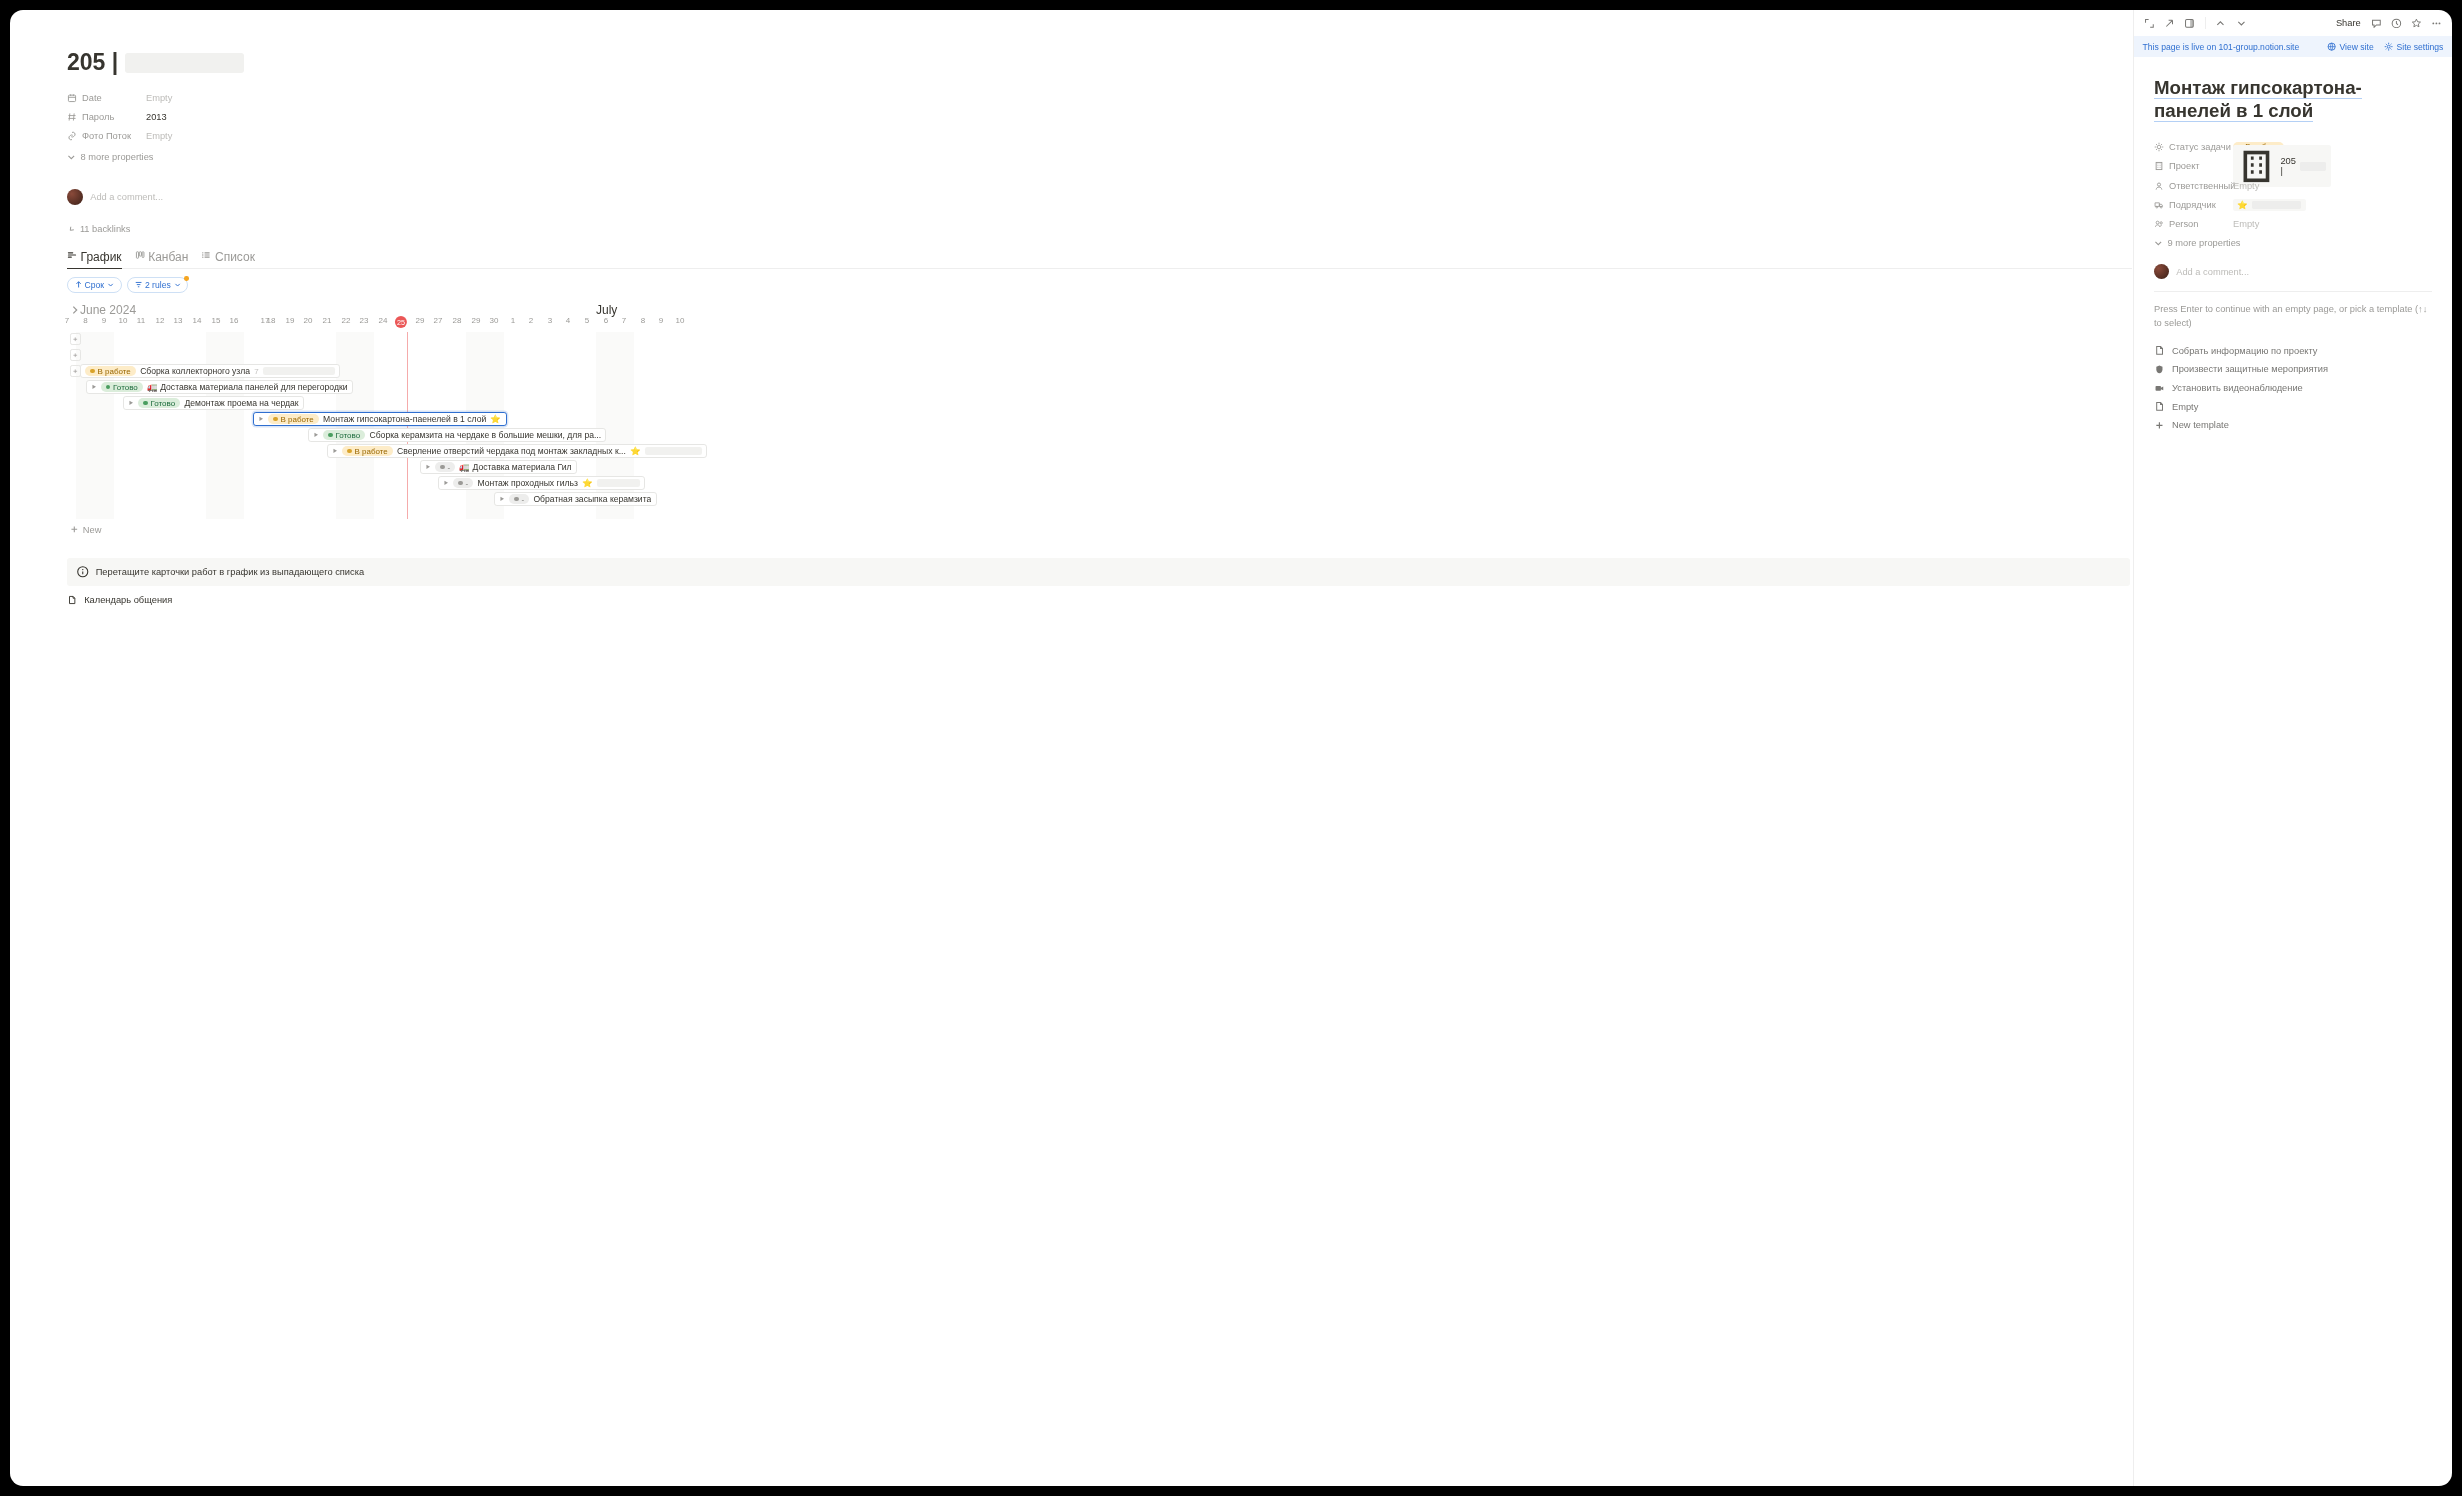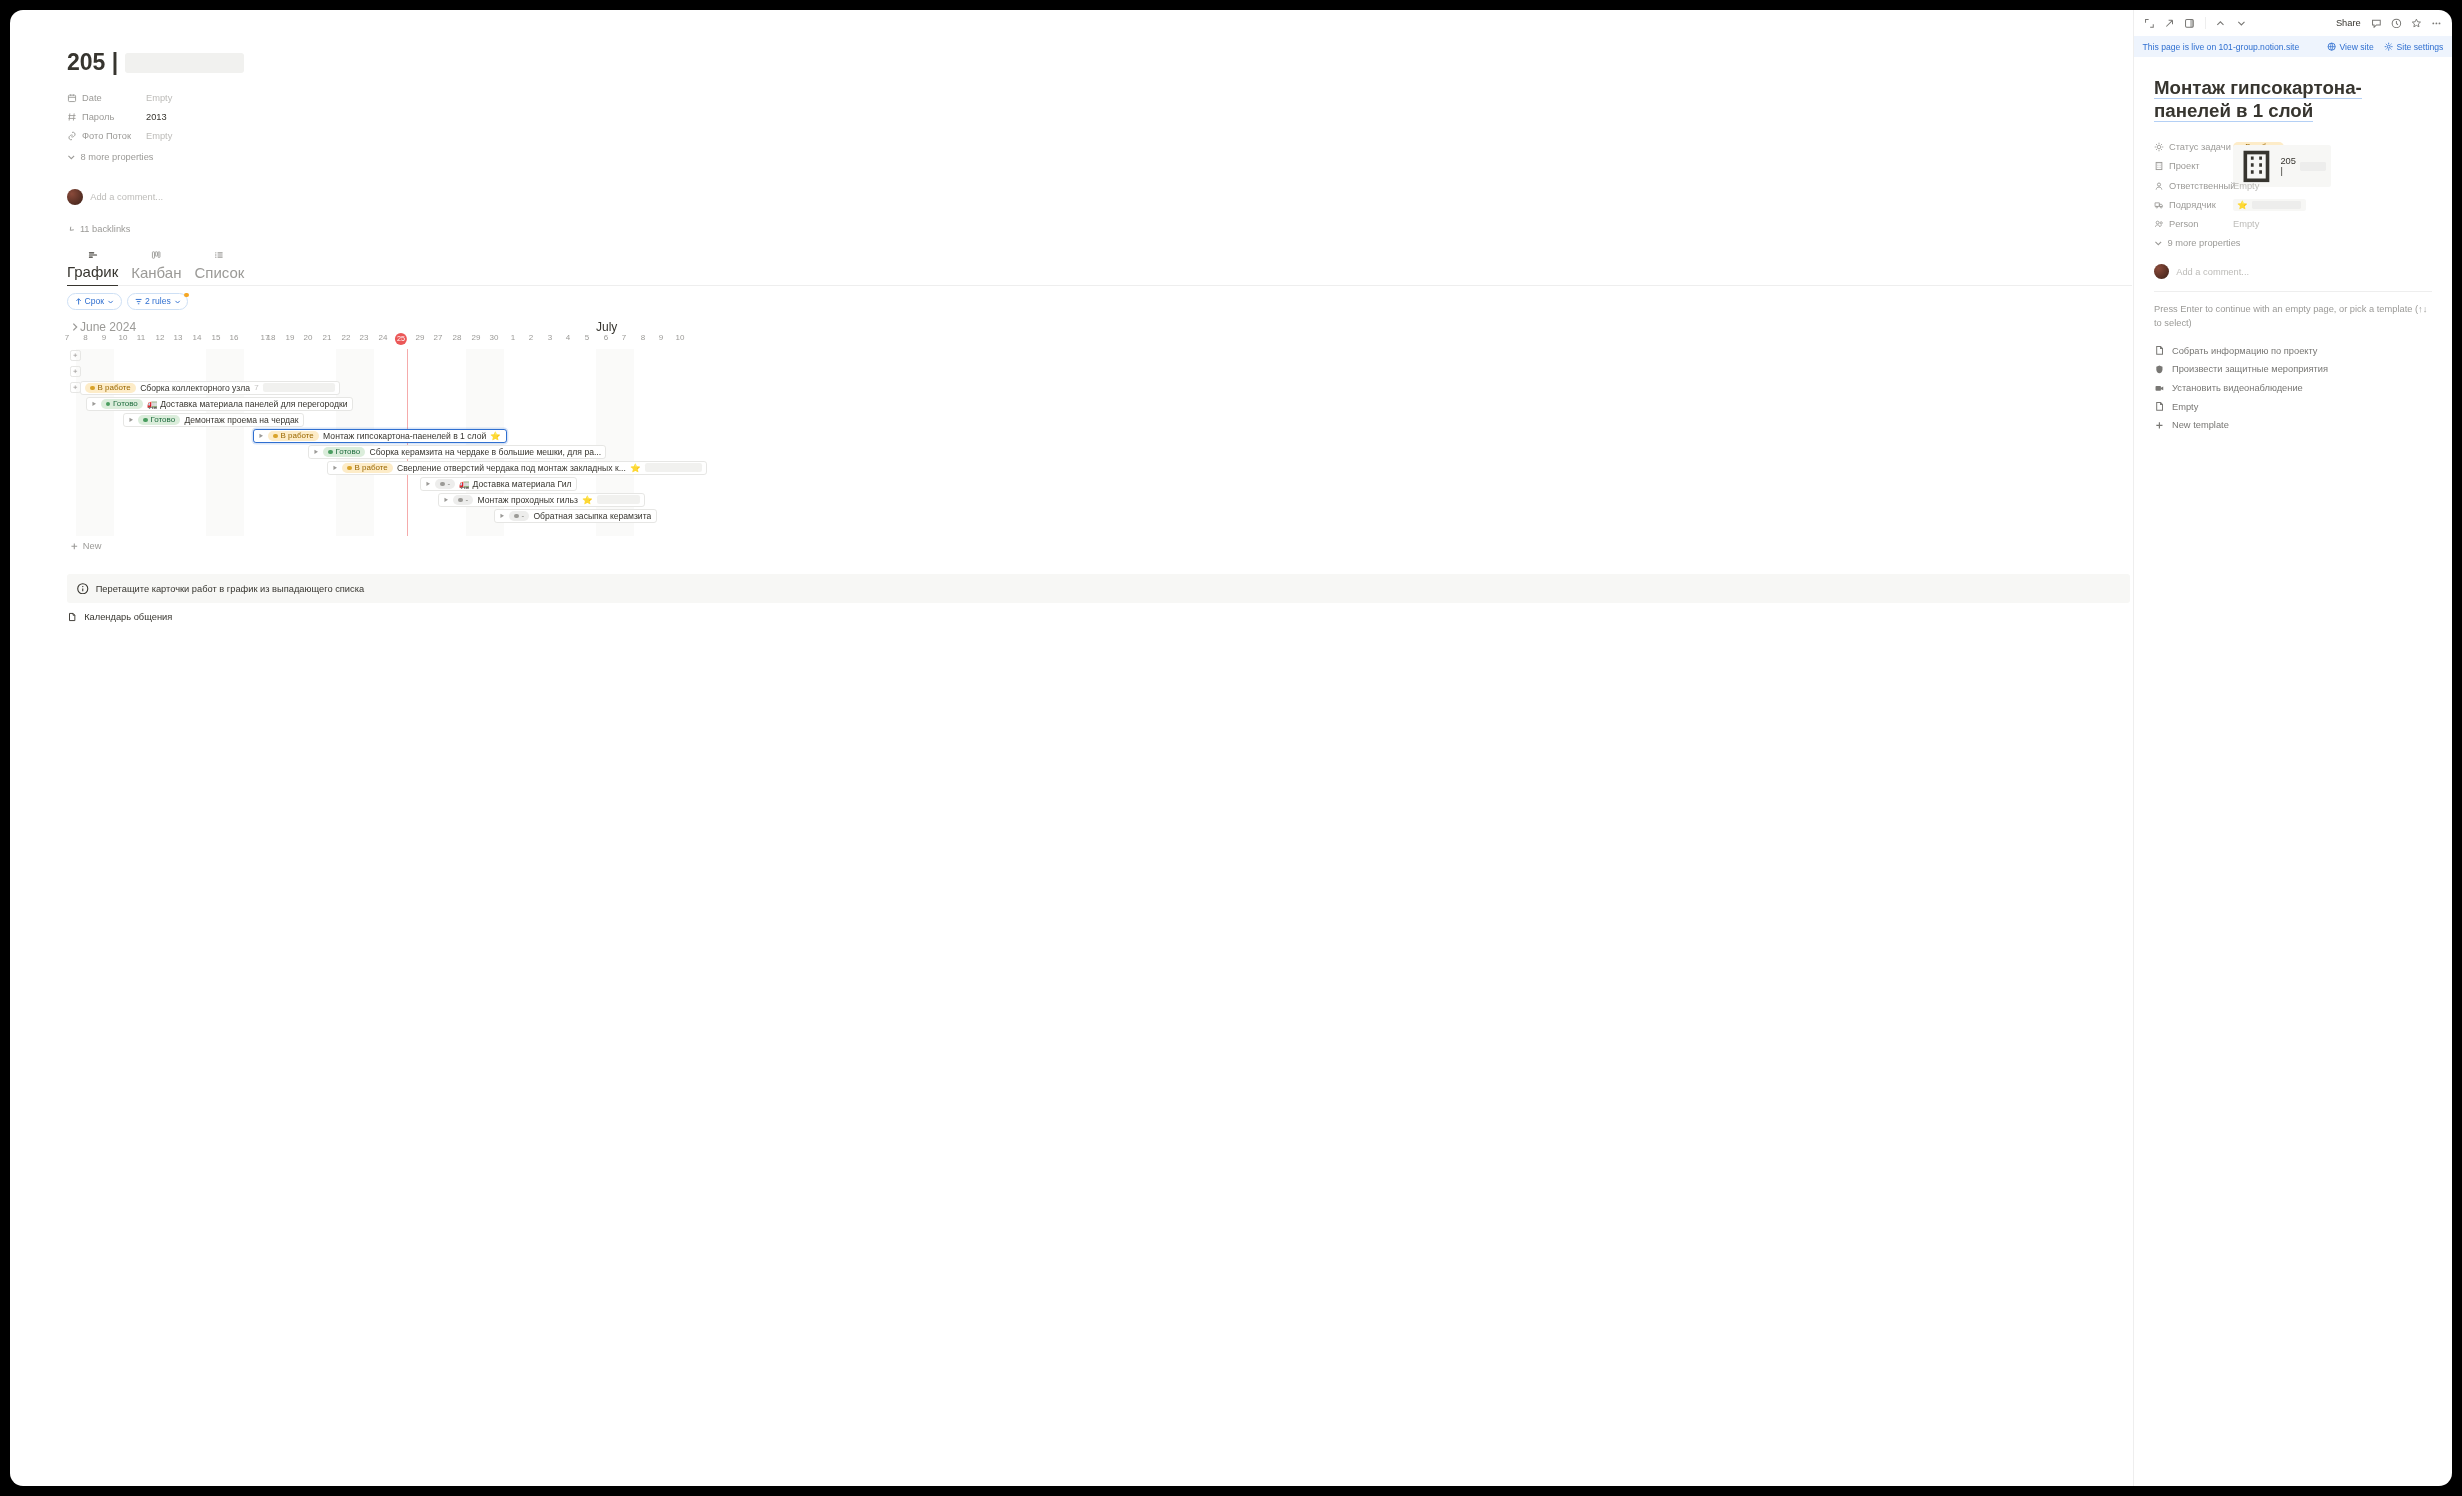--- a/index.html
+++ b/index.html
@@ -35,21 +35,21 @@
 .more-props svg { width: 8.6px; height: 8.6px; }
 
 .comment-row { display: flex; align-items: center; gap: 7.2px; margin-top: 17px; padding: 5.7px 0; }
 .avatar { width: 16px; height: 16px; border-radius: 50%; background: radial-gradient(circle at 30% 30%, #8a4a3a, #3a2018); }
 .comment-placeholder { color: #bdbcb9; font-size: 9.3px; }
 
 .backlinks { display: flex; align-items: center; gap: 4.3px; color: #9b9a97; font-size: 9.3px; margin-top: 13px; cursor: pointer; }
 .backlinks svg { width: 8.6px; height: 8.6px; }
 
 .tabs { display: flex; align-items: center; gap: 13px; margin-top: 11.5px; border-bottom: 0.7px solid #eee; }
-.tab { display: flex; align-items: center; gap: 3.6px; padding: 4.3px 0; font-size: 15px; color: #9b9a97; cursor: pointer; flex-direction: column; }
+.tab { display: flex; align-items: flex-start; gap: 3.6px; padding: 4.3px 0; font-size: 12px; color: #9b9a97; cursor: pointer; }
 .tab.active { color: #37352f; border-bottom: 1.4px solid #37352f; margin-bottom: -0.7px; font-weight: 500; }
 .tab svg { width: 10px; height: 10px; }
 
 .filters { display: flex; align-items: center; gap: 5.7px; margin-top: 7.2px; }
 .pill { display: inline-flex; align-items: center; gap: 2.9px; font-size: 8.6px; border-radius: 10px; padding: 2.2px 6.5px; border: 0.7px solid #cee0f5; color: #2f6fd0; cursor: pointer; }
 .pill svg { width: 7.2px; height: 7.2px; }
 .pill .dot-orange { width: 4.3px; height: 4.3px; border-radius: 50%; background: #f5a623; margin-left: 1.4px; }
 
 
 .timeline { margin-top: 10px; }

